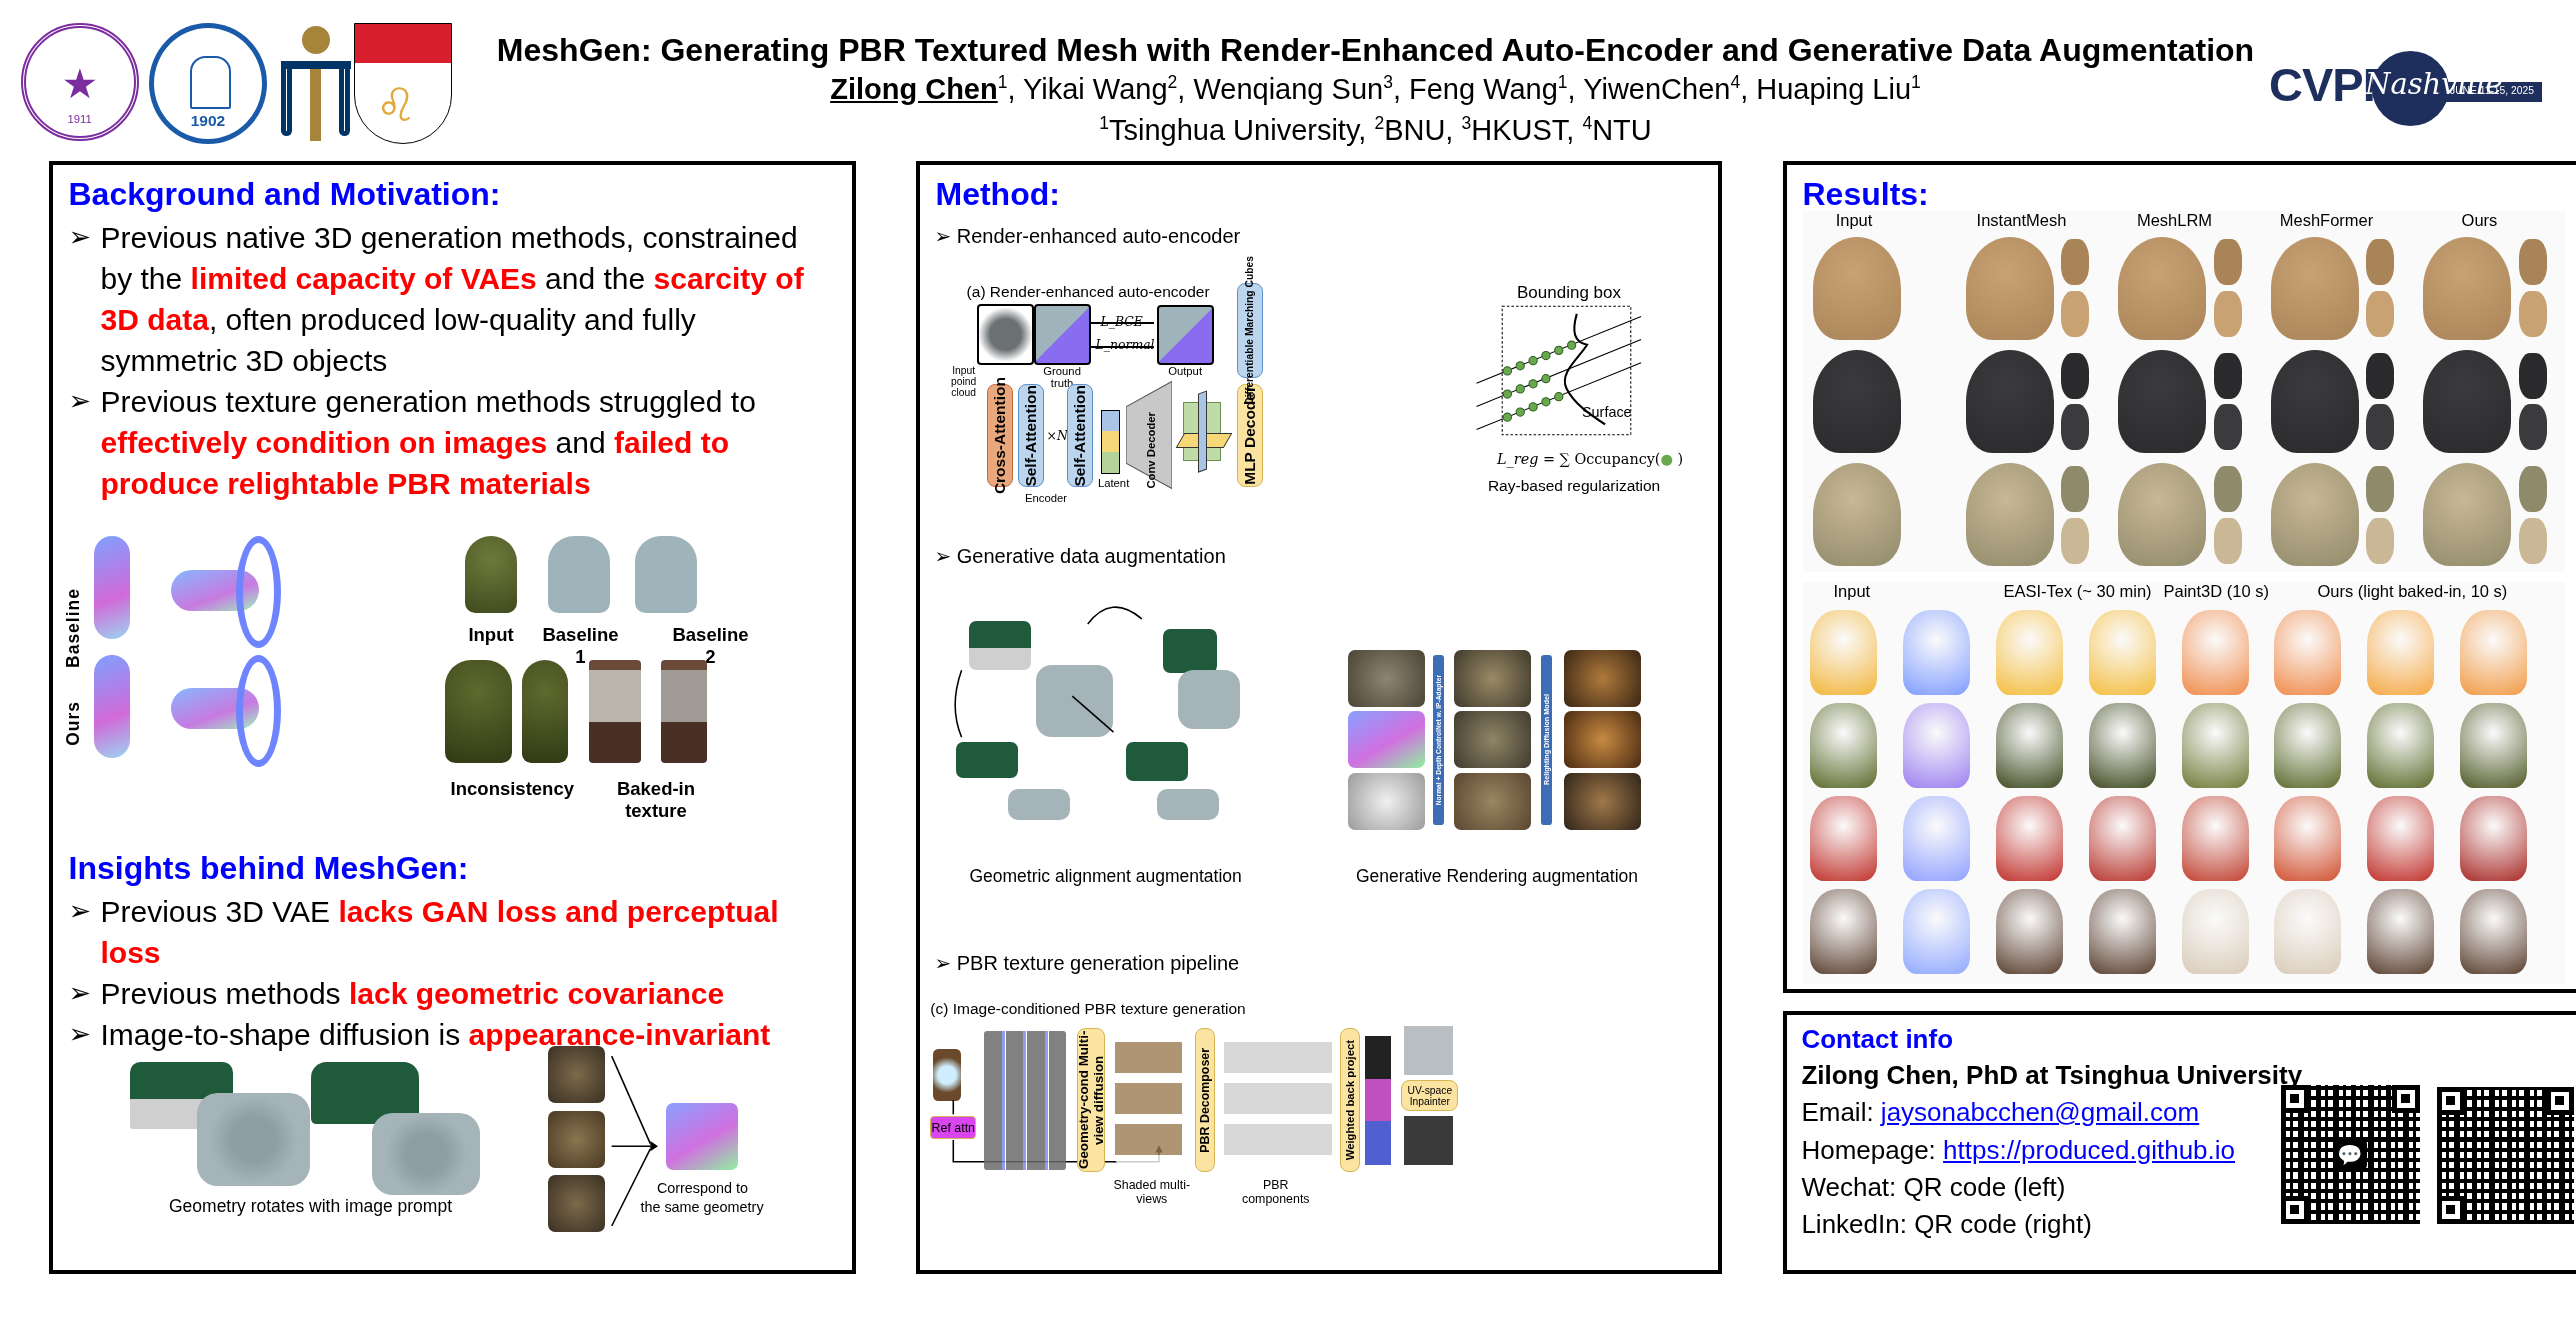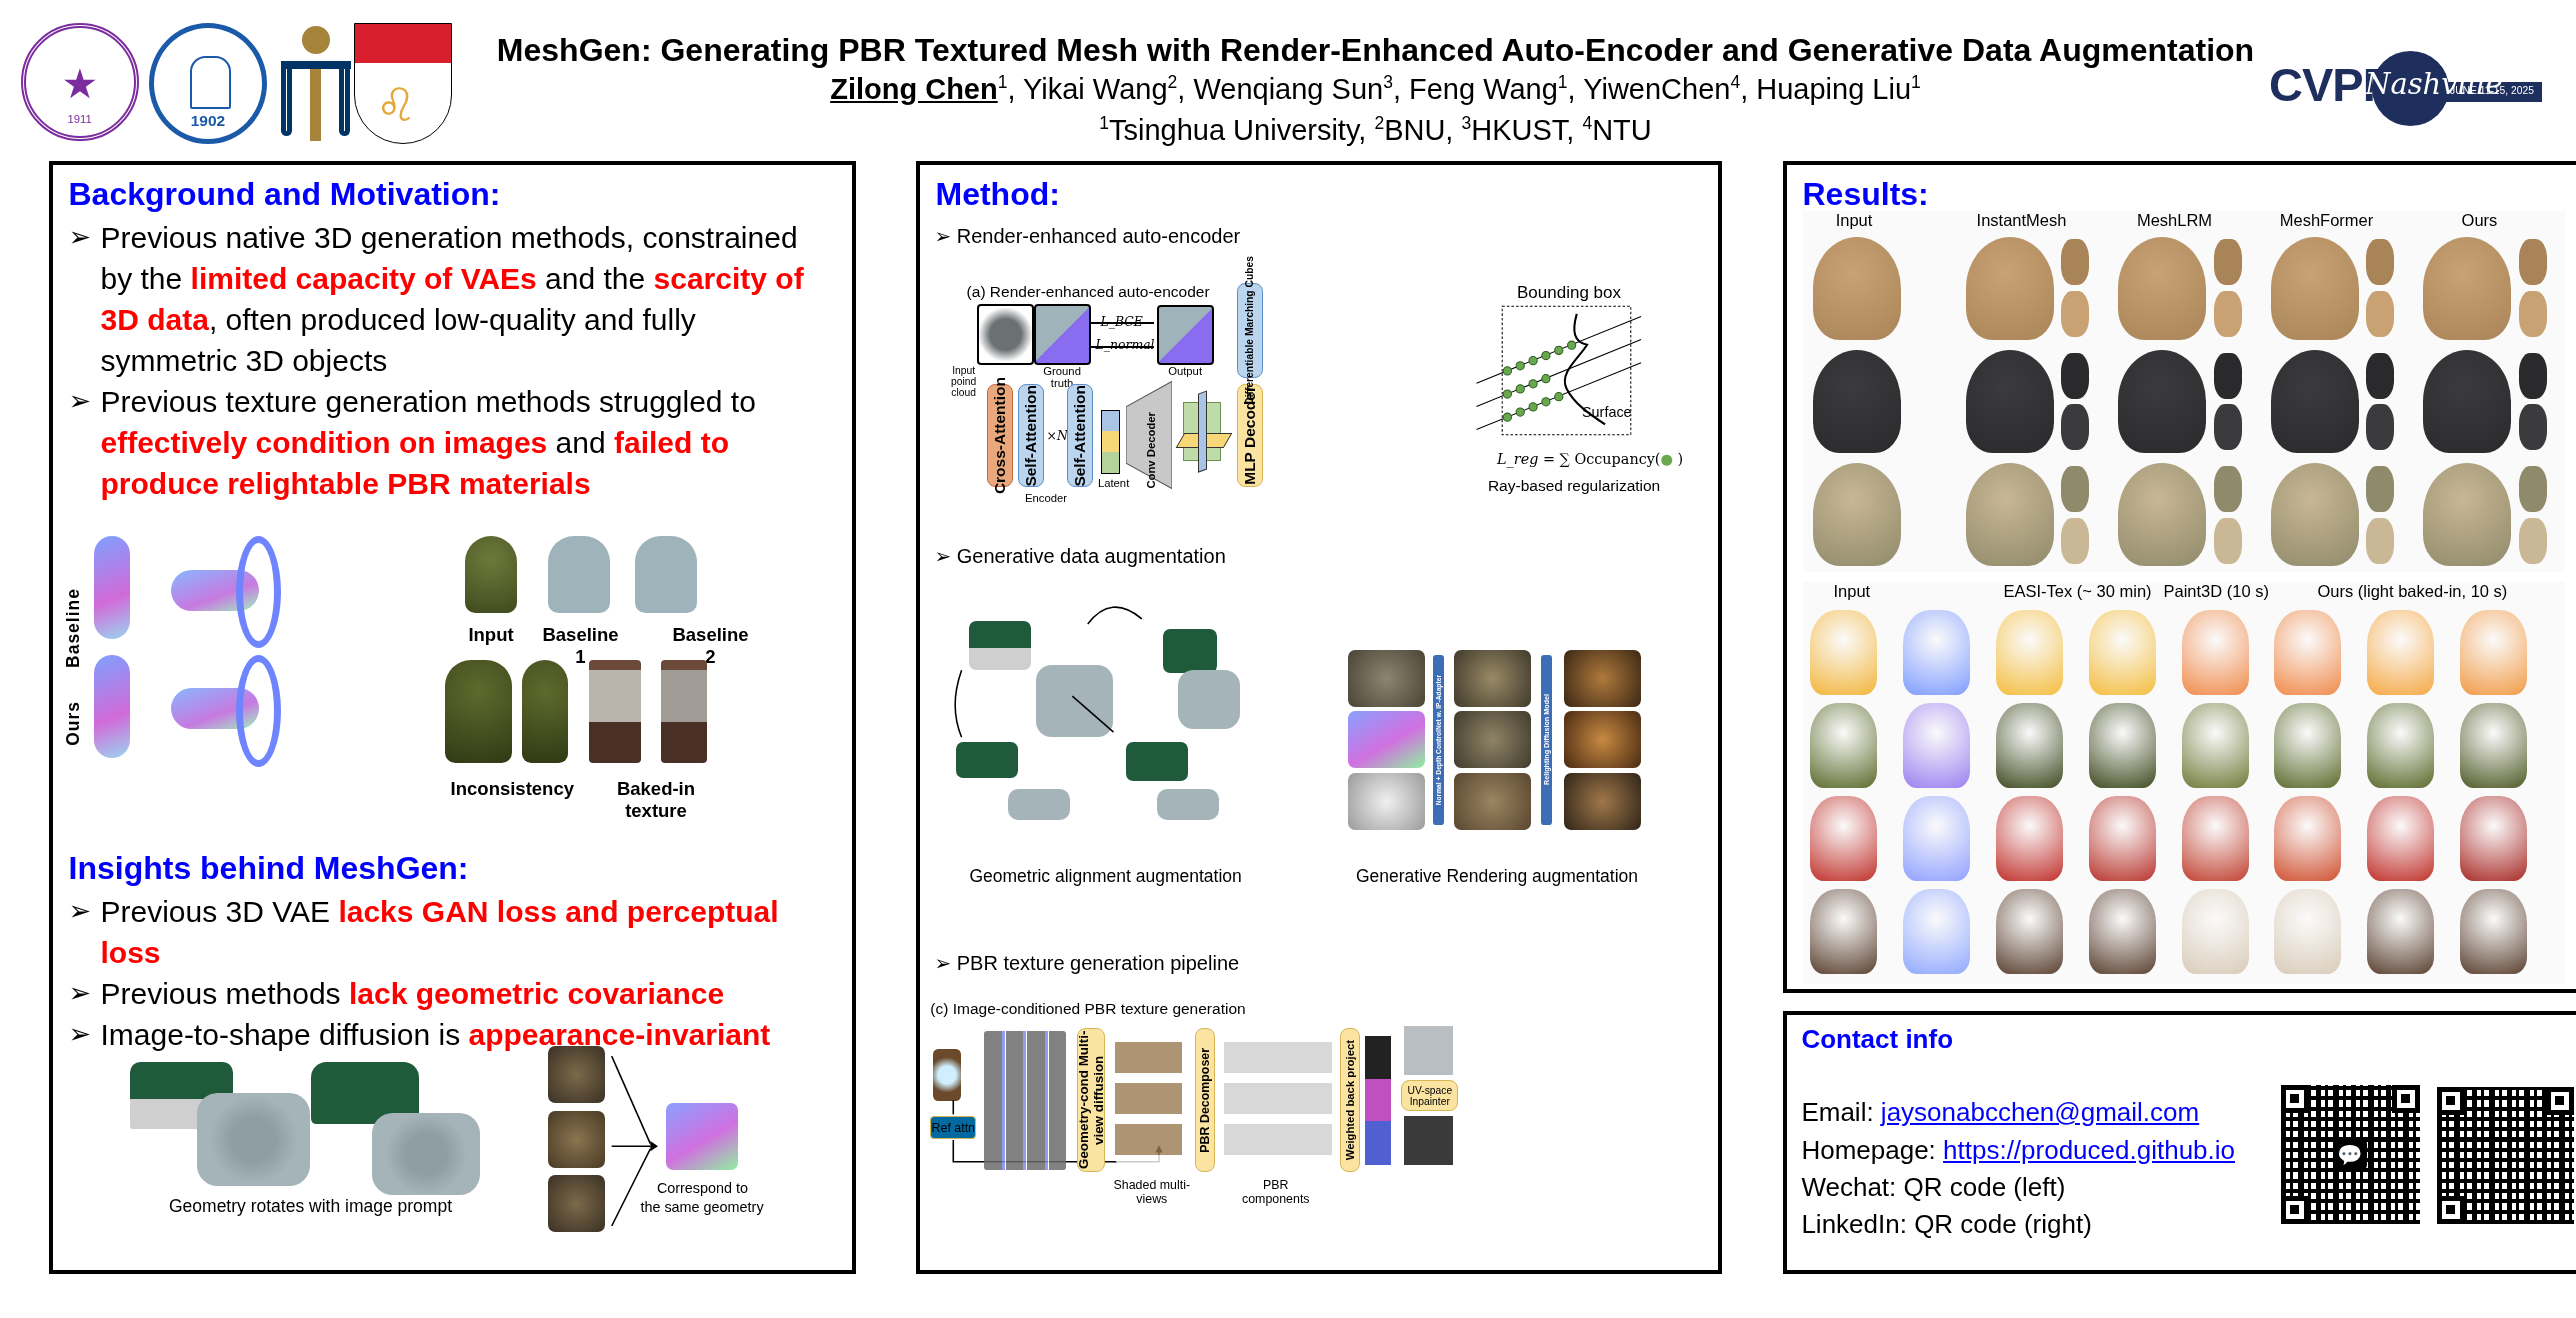--- a/index.html
+++ b/index.html
@@ -255,21 +255,21 @@
   <div class="abs cap" style="left:20.6px;top:701px;width:330px;">Geometric alignment augmentation</div>
   <div class="abs cap" style="left:412px;top:701px;width:330px;">Generative Rendering augmentation</div>
 
   <div class="abs sub" style="left:14.4px;top:786px;">
     <span>➢ </span><span>PBR texture generation pipeline</span>
   </div>
 
   <div class="abs" style="left:10.3px;top:835px;width:773px;height:216px;">
     <div class="abs" style="left:0;top:0;font-size:15.5px;">(c) Image-conditioned PBR texture generation</div>
     <div class="fig" style="left:2.6px;top:49px;width:28px;height:52px;background:radial-gradient(circle,#cfeeff 30%,#6a4a2a 60%);border-radius:5.2px;"></div>
-    <div class="blk" style="left:0;top:116px;width:46px;height:23px;background:#0369a1;border:1.5px solid #d6b552;border-radius:4.1px;">
+    <div class="blk" style="left:0;top:116px;width:46px;height:23px;background:#d946ef;border:1.5px solid #d6b552;border-radius:4.1px;">
         <span style="font-size:12.4px;">Ref attn</span>
       </div>
     <svg class="abs" style="left:0;top:100px;" width="242" height="72" viewBox="0 0 470 140">
       <line x1="45" y1="0" x2="45" y2="28" stroke="#000" stroke-width="3"></line>
       <polyline points="45,78 45,120 445,120 445,100" fill="none" stroke="#000" stroke-width="3"></polyline>
       <polygon points="438,102 445,88 452,102" fill="#000"></polygon>
     </svg>
     <div class="fig" style="left:54px;top:31px;width:82px;height:139px;background:repeating-linear-gradient(90deg,#6b6b6b 0 17.5px,#7f8cf0 17.5px 20.6px,#fff 20.6px 21.6px);border-radius:3.1px;opacity:0.85;"></div>
     <div class="blk" style="left:147px;top:28px;width:28px;height:144px;background:#fbe3a2;border:1.5px solid #d6b552;">
         <span class="vtext" style="font-size:13.4px;white-space:normal;width:31px;text-align:center;">Geometry-cond Multi-view diffusion</span>
@@ -376,20 +376,21 @@
       <div style="position: absolute; left: 286px; top: 307px; width: 67px; height: 85px; border-radius: 40% 40% 20% 20%; background: radial-gradient(circle at 50% 35%, rgba(255, 255, 255, 0.133), rgb(90, 64, 48));"></div>
       <div style="position: absolute; left: 379px; top: 307px; width: 67px; height: 85px; border-radius: 40% 40% 20% 20%; background: radial-gradient(circle at 50% 35%, rgba(255, 255, 255, 0.133), rgb(217, 203, 184));"></div>
       <div style="position: absolute; left: 471px; top: 307px; width: 67px; height: 85px; border-radius: 40% 40% 20% 20%; background: radial-gradient(circle at 50% 35%, rgba(255, 255, 255, 0.133), rgb(217, 203, 184));"></div>
       <div style="position: absolute; left: 564px; top: 307px; width: 67px; height: 85px; border-radius: 40% 40% 20% 20%; background: radial-gradient(circle at 50% 35%, rgba(255, 255, 255, 0.133), rgb(90, 64, 48));"></div>
       <div style="position: absolute; left: 657px; top: 307px; width: 67px; height: 85px; border-radius: 40% 40% 20% 20%; background: radial-gradient(circle at 50% 35%, rgba(255, 255, 255, 0.133), rgb(90, 64, 48));"></div>
     </div>
 </div>
 
 <div class="panel" style="left:1783px;top:1011px;width:807px;height:263px;">
   <div class="abs" style="left:14.4px;top:9.3px;color:#0000ff;font-weight:bold;font-size:26px;">Contact info</div>
+  <div class="abs" style="left:14.4px;top:45px;font-weight:bold;font-size:26px;">Zilong Chen, PhD at Tsinghua University</div>
   <div class="abs" style="left:14.4px;top:82px;font-size:26px;">
     <span>Email: </span><a>jaysonabcchen@gmail.com</a>
   </div>
   <div class="abs" style="left:14.4px;top:120px;font-size:26px;">
     <span>Homepage: </span><a>https://produced.github.io</a>
   </div>
   <div class="abs" style="left:14.4px;top:157px;font-size:26px;">Wechat: QR code (left)</div>
   <div class="abs" style="left:14.4px;top:194px;font-size:26px;">LinkedIn: QR code (right)</div>
 
   <div class="qr" style="left:494px;top:70px;width:139px;height:139px;">

